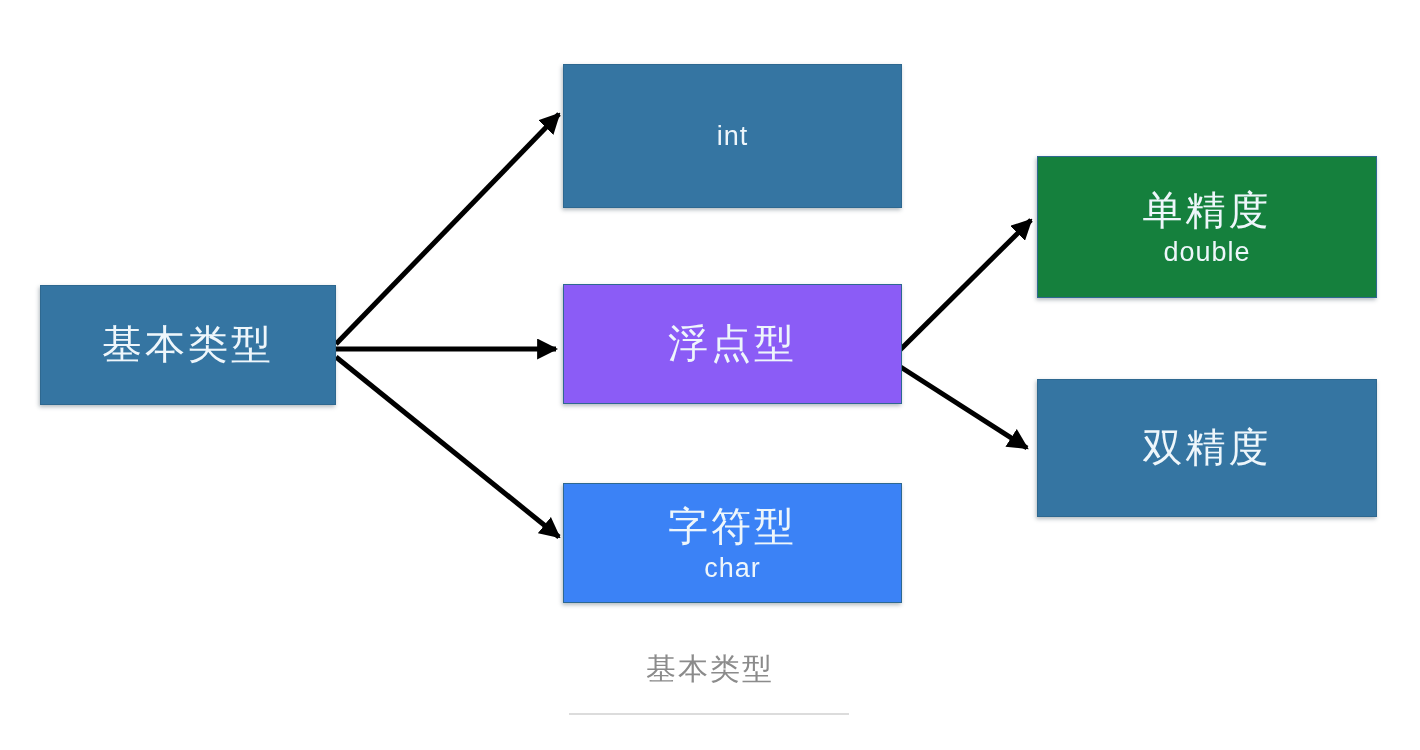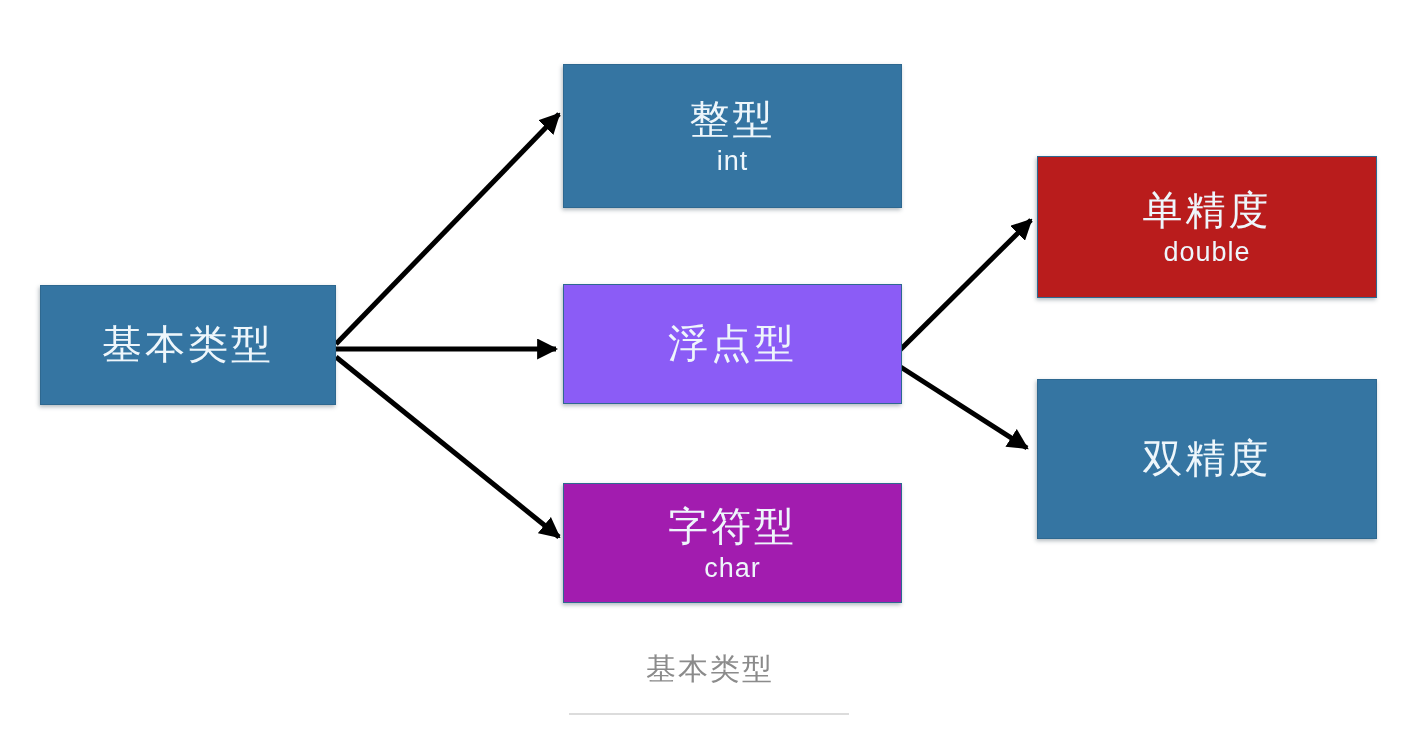--- a/index.html
+++ b/index.html
@@ -76,30 +76,29 @@
         <line x1="899" y1="366" x2="1027" y2="448" stroke="#000000" stroke-width="5" marker-end="url(#arrowhead)"></line>
       </g>
   </svg>
 
   <div class="caption">基本类型</div>
   <div class="divider"></div>
 <div class="node" style="left: 40px; top: 285px; width: 296px; height: 120px; background: rgb(53, 117, 162); color: rgb(238, 246, 251);">
       <div class="label">基本类型</div>
     </div>
     <div class="node" style="left: 563px; top: 64px; width: 339px; height: 144px; background: rgb(53, 117, 162); color: rgb(238, 246, 251);">
-      <div class="label">整型</div>
       <div class="sublabel">int</div>
     </div>
     <div class="node" style="left: 563px; top: 284px; width: 339px; height: 120px; background: #8b5cf6; color: rgb(238, 246, 251);">
       <div class="label">浮点型</div>
     </div>
-    <div class="node" style="left: 563px; top: 483px; width: 339px; height: 120px; background: #a21caf; color: rgb(238, 246, 251);">
+    <div class="node" style="left: 563px; top: 483px; width: 339px; height: 120px; background: #3b82f6; color: rgb(238, 246, 251);">
       <div class="label">字符型</div>
       <div class="sublabel">char</div>
     </div>
-    <div class="node" style="left: 1037px; top: 156px; width: 340px; height: 142px; background: #b91c1c; color: rgb(238, 246, 251);">
+    <div class="node" style="left: 1037px; top: 156px; width: 340px; height: 142px; background: #15803d; color: rgb(238, 246, 251);">
       <div class="label">单精度</div>
       <div class="sublabel">double</div>
     </div>
-    <div class="node" style="left: 1037px; top: 379px; width: 340px; height: 160px; background: rgb(53, 117, 162); color: rgb(238, 246, 251);">
+    <div class="node" style="left: 1037px; top: 379px; width: 340px; height: 138px; background: rgb(53, 117, 162); color: rgb(238, 246, 251);">
       <div class="label">双精度</div>
     </div>
   </div>
 
 </body></html>

